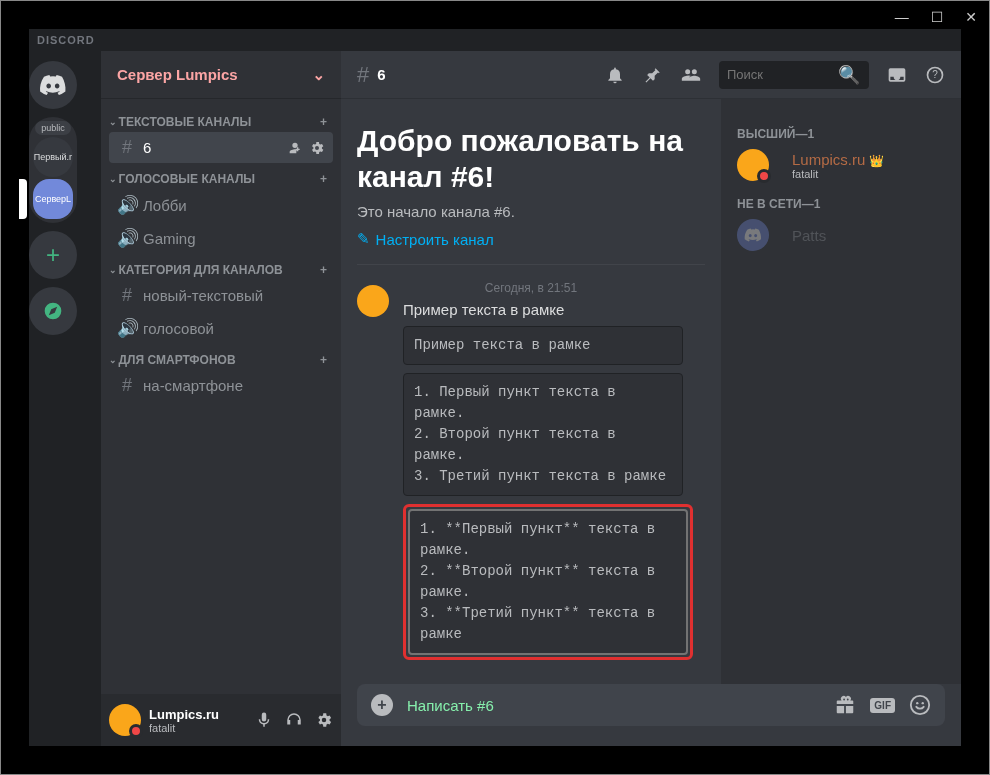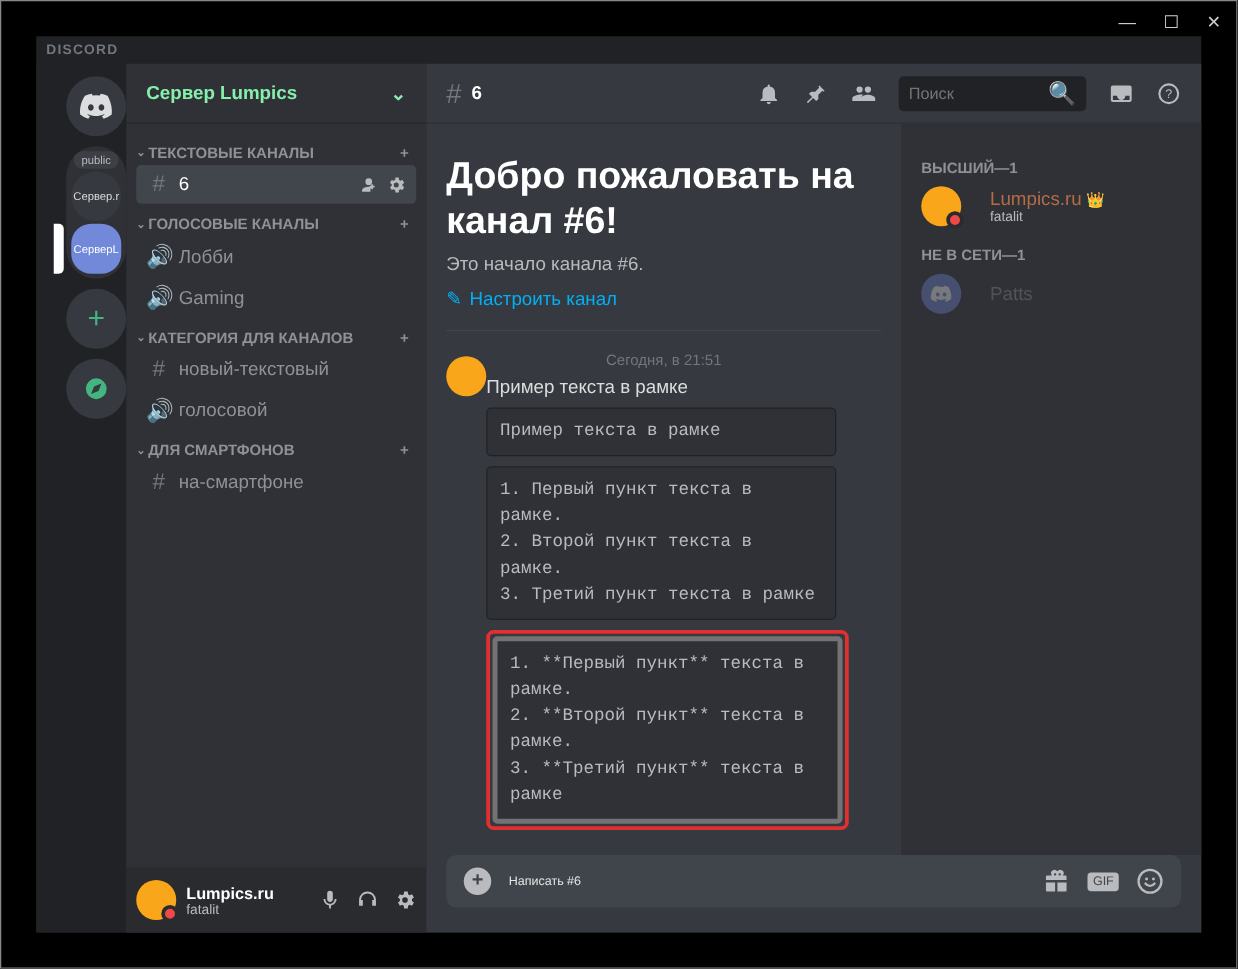--- a/index.html
+++ b/index.html
@@ -2,31 +2,31 @@
 <html><head>
 <meta charset="utf-8">
 <style>
 *{margin:0;padding:0;box-sizing:border-box;font-family:"Whitney","Helvetica Neue",Helvetica,Arial,sans-serif}
 body{background:#000;width:990px;height:775px;overflow:hidden}
 .outer-frame{border:1px solid #888;width:990px;height:775px;background:#000;position:relative}
 .win-controls{position:absolute;top:8px;right:12px;display:flex;gap:22px;color:#ccc;font-size:14px}
 .app-container{position:absolute;top:28px;left:28px;right:28px;bottom:28px;background:#202225;display:flex;flex-direction:column}
 .titlebar{height:22px;display:flex;align-items:center;padding:0 8px;color:#72767d;font-size:11px;font-weight:700;letter-spacing:1px;text-transform:uppercase}
 .body{flex:1;display:flex;min-height:0}
-.guilds{width:72px;background:#202225;display:flex;flex-direction:column;align-items:flex-end;padding-top:10px;gap:8px}
+.guilds{width:72px;background:#202225;display:flex;flex-direction:column;align-items:flex-start;padding-top:10px;gap:8px}
 .guild-item{width:48px;height:48px;border-radius:50%;background:#36393f;display:flex;align-items:center;justify-content:center;color:#dcddde;font-size:10px;cursor:pointer;position:relative}
 .guild-item.home svg{width:28px;height:28px;fill:#dcddde}
 .guild-item.selected{border-radius:16px;background:#7289da;color:#fff}
 .guild-item.add{color:#43b581;font-size:24px}
 .guild-item.explore{background:#36393f;color:#43b581}
 .pill{position:absolute;left:-14px;width:8px;height:40px;background:#fff;border-radius:0 4px 4px 0}
 .guild-folder{width:48px;padding:4px 0;background:#2f3136;border-radius:24px;display:flex;flex-direction:column;align-items:center;gap:2px}
 .folder-label{color:#b9bbbe;font-size:9px;background:rgba(79,84,92,.4);padding:2px 6px;border-radius:8px}
 .channels{width:240px;background:#2f3136;display:flex;flex-direction:column}
-.server-header{height:48px;display:flex;align-items:center;justify-content:space-between;padding:0 16px;color:#86efac;font-weight:600;font-size:15px;border-bottom:1px solid rgba(0,0,0,.2);cursor:pointer}
+.server-header{height:48px;display:flex;align-items:center;justify-content:space-between;padding:0 16px;color:#fca5a5;font-weight:600;font-size:15px;border-bottom:1px solid rgba(0,0,0,.2);cursor:pointer}
 .channel-list{flex:1;overflow-y:auto;padding:8px 0}
 .category{display:flex;align-items:center;justify-content:space-between;padding:8px 14px 2px 8px;color:#8e9297;font-size:12px;font-weight:600;text-transform:uppercase;cursor:pointer}
 .category .cat-left{display:flex;align-items:center;gap:2px}
 .category .chev{font-size:9px}
 .channel{display:flex;align-items:center;padding:5px 8px;margin:1px 8px;border-radius:4px;color:#8e9297;font-size:15px;cursor:pointer;gap:6px}
 .channel.selected{background:rgba(79,84,92,.6);color:#fff}
 .channel .icon{width:20px;font-size:18px;color:#72767d;text-align:center}
 .channel .hover-icons{margin-left:auto;display:flex;gap:6px;color:#b9bbbe;font-size:14px}
 .user-panel{height:52px;background:#292b2f;display:flex;align-items:center;padding:0 8px;gap:8px}
 .avatar{width:32px;height:32px;border-radius:50%;background:#faa61a;position:relative;flex-shrink:0}
@@ -42,34 +42,34 @@
 .header-icons{margin-left:auto;display:flex;align-items:center;gap:18px;color:#b9bbbe;font-size:18px}
 .search-box{background:#202225;border-radius:4px;padding:3px 8px;display:flex;align-items:center;width:150px}
 .search-box input{background:transparent;border:none;outline:none;color:#dcddde;font-size:13px;width:100%}
 .chat-body{flex:1;display:flex;min-height:0}
 .messages{flex:1;overflow-y:auto;padding:16px 16px 0 16px;display:flex;flex-direction:column}
 .welcome{}
 .welcome h1{color:#fff;font-size:30px;font-weight:700;margin:8px 0;line-height:1.2}
 .welcome p{color:#b9bbbe;font-size:15px;margin-bottom:10px}
 .setup-link{color:#00b0f4;font-size:15px;cursor:pointer;display:flex;align-items:center;gap:6px}
 .divider{border-top:1px solid rgba(255,255,255,.06);margin:16px 0}
-.msg{display:flex;gap:0;padding:2px 0;position:relative}
+.msg{display:flex;gap:14px;padding:2px 0;position:relative}
 .msg .avatar{margin-top:2px}
 .msg-content{flex:1;min-width:0}
 .msg-ts{position:absolute;top:0;left:50%;transform:translateX(-50%);color:#72767d;font-size:12px}
 .msg-text{color:#dcddde;font-size:15px;margin-top:18px}
 .code-block{background:#2f3136;border:1px solid #202225;border-radius:4px;padding:8px 10px;font-family:Consolas,"Courier New",monospace;font-size:14px;color:#b9bbbe;margin-top:8px;white-space:pre-wrap;line-height:1.5;max-width:280px}
 .highlight-box{border:3px solid #e03030;border-radius:6px;padding:2px;margin-top:8px;max-width:290px}
-.highlight-box .code-block{margin-top:0;border:4px solid #737373}
+.highlight-box .code-block{margin-top:0;border:2px solid #737373}
 .input-area{padding:0 16px 20px 16px}
 .input-box{background:#40444b;border-radius:8px;display:flex;align-items:center;padding:10px 14px;gap:14px}
 .input-box .plus{width:22px;height:22px;border-radius:50%;background:#b9bbbe;color:#40444b;display:flex;align-items:center;justify-content:center;font-weight:700;cursor:pointer}
-.input-box .placeholder{color:#e5e5e5;font-size:10px;flex:1}
+.input-box .placeholder{color:#86efac;font-size:15px;flex:1}
 .input-box .ricons{display:flex;gap:14px;color:#b9bbbe;font-size:18px;align-items:center}
-.gif-badge{background:#b9bbbe;color:#40444b;font-size:10px;font-weight:400;padding:2px 4px;border-radius:3px}
+.gif-badge{background:#b9bbbe;color:#40444b;font-size:10px;font-weight:700;padding:2px 4px;border-radius:3px}
 .members{width:240px;background:#2f3136;padding:16px 8px}
 .role-header{color:#8e9297;font-size:12px;font-weight:600;text-transform:uppercase;padding:12px 8px 4px 8px}
 .member{display:flex;align-items:center;gap:23px;padding:4px 8px;border-radius:4px;cursor:pointer}
 .member .avatar{width:32px;height:32px}
 .member .avatar.discord{background:#7289da;display:flex;align-items:center;justify-content:center}
 .member-name{font-size:15px}
 .member.top .member-name{color:#b56b45}
 .member.offline{opacity:.35}
 .member.offline .member-name{color:#8e9297}
 .crown{color:#faa61a;font-size:12px;margin-left:4px}
@@ -90,21 +90,21 @@
     <div class="body">
 
       <div class="guilds">
         <div class="guild-item home">
           <svg viewBox="0 0 28 20">
               <path d="M23.02 1.67A21 21 0 0 0 17.6 0c-.24.43-.52 1-.71 1.46a19.6 19.6 0 0 0-5.77 0C10.93 1 10.64.43 10.4 0A21 21 0 0 0 4.98 1.67C1.58 6.73.66 11.66 1.12 16.52A21.2 21.2 0 0 0 7.6 20c.52-.7.99-1.45 1.39-2.24-.76-.28-1.49-.63-2.18-1.04.18-.13.36-.27.53-.41 4.18 1.93 8.72 1.93 12.85 0 .18.14.35.28.53.41-.69.41-1.42.76-2.18 1.04.4.79.86 1.54 1.39 2.24a21.1 21.1 0 0 0 6.47-3.48c.54-5.64-.93-10.52-3.38-14.85ZM9.68 13.54c-1.26 0-2.29-1.16-2.29-2.57s1-2.58 2.29-2.58 2.31 1.16 2.29 2.58c0 1.41-1.01 2.57-2.29 2.57Zm8.47 0c-1.26 0-2.29-1.16-2.29-2.57s1-2.58 2.29-2.58 2.31 1.16 2.29 2.58c0 1.41-1 2.57-2.29 2.57Z"></path>
             </svg>
         </div>
         <div class="guild-folder">
           <div class="folder-label">public</div>
-          <div class="guild-item" style="width:40px;height:40px;font-size:9px">Сервер.r</div>
+          <div class="guild-item" style="width:40px;height:40px;font-size:9px">Первый.r</div>
           <div class="guild-item selected" style="width:40px;height:40px;font-size:9px;position:relative">
             <div class="pill"></div>
             <span>СерверL</span>
           </div>
         </div>
         <div class="guild-item add">+</div>
         <div class="guild-item explore">
           <svg width="20" height="20" viewBox="0 0 24 24" fill="#43b581">
               <path d="M12 2a10 10 0 1 0 10 10A10 10 0 0 0 12 2Zm2.12 12.12L7 17l2.88-7.12L17 7Z"></path>
             </svg>

